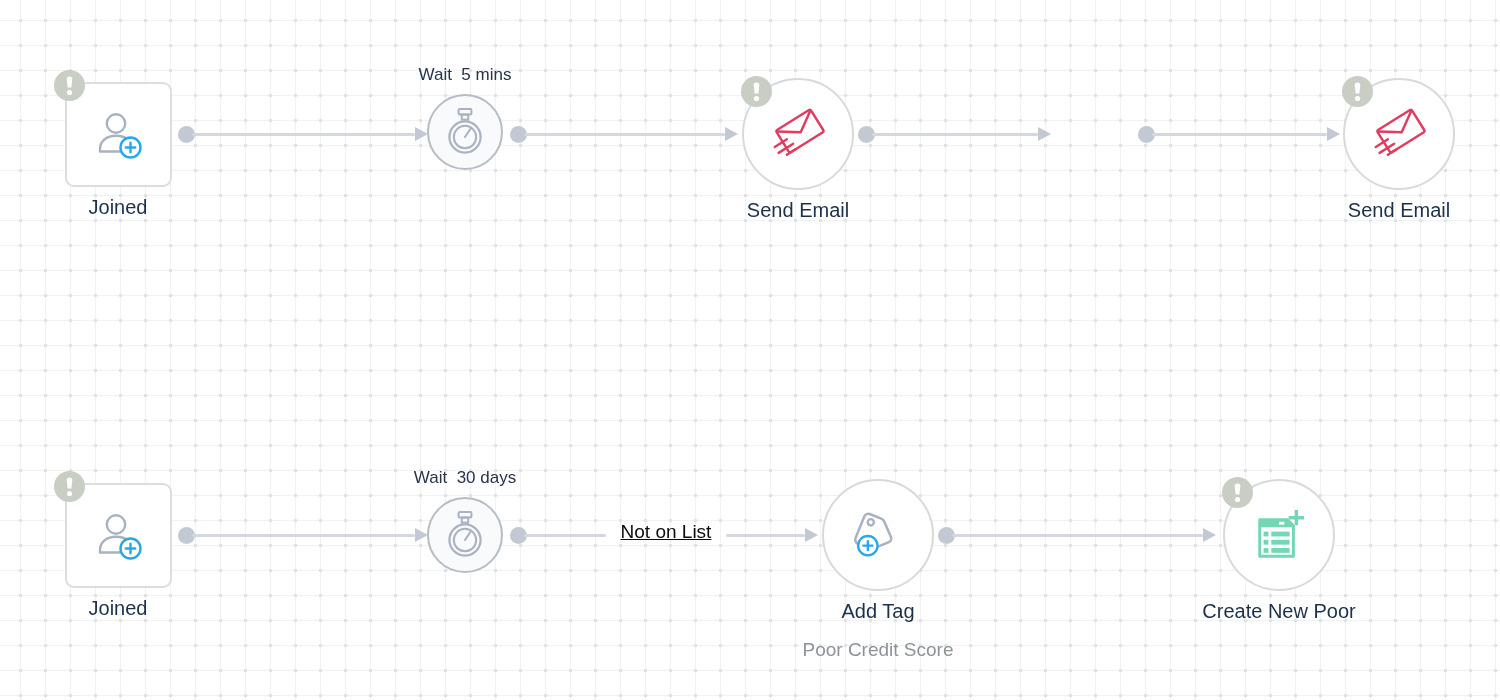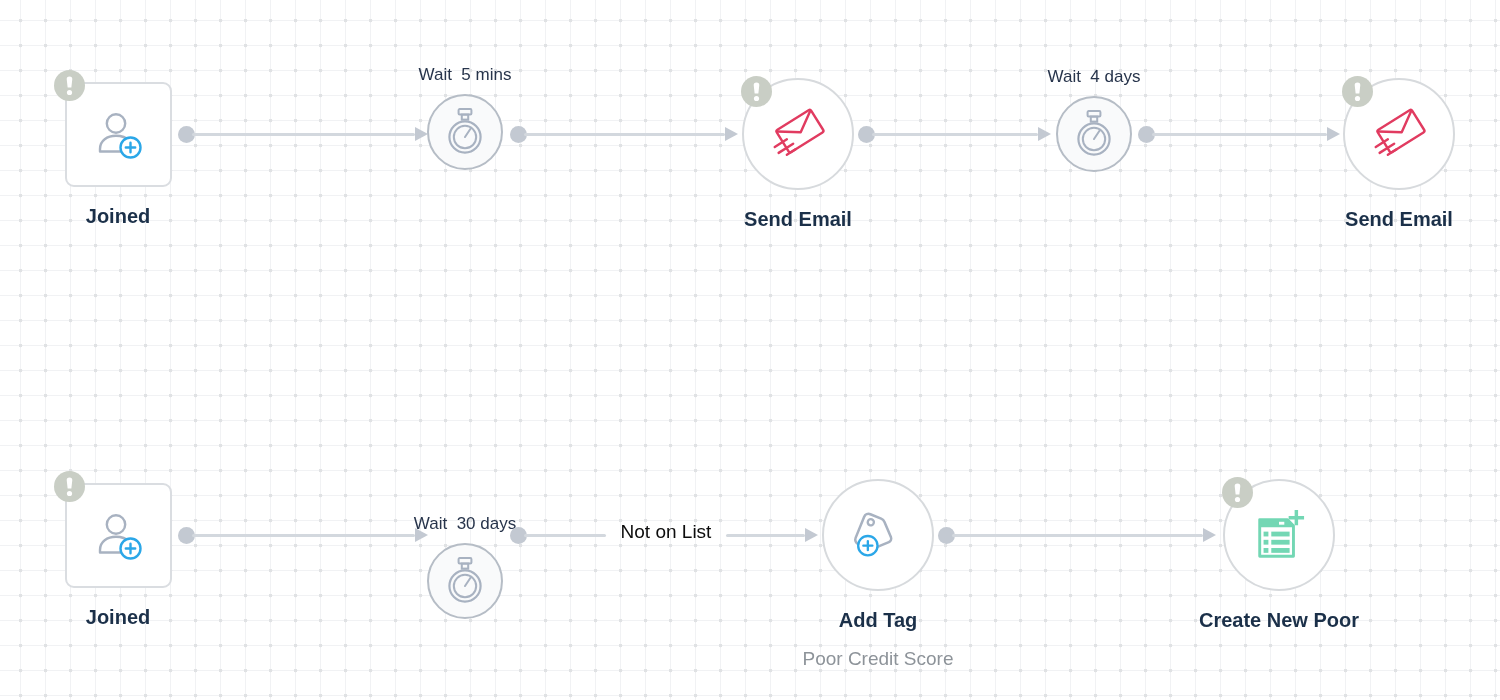--- a/index.html
+++ b/index.html
@@ -13,21 +13,21 @@
       linear-gradient(to bottom, #f1f2f4 1px, rgba(0,0,0,0) 1px);
     background-size:25px 25px;
     background-position:19px 19px,20px 20px,20px 20px;
   }
   .node{position:absolute;width:220px;text-align:center;}
   .shape{position:relative;margin:0 auto;background:#fff;box-sizing:border-box;
          display:flex;align-items:center;justify-content:center;}
   .shape.square{width:107px;height:105px;border:2px solid #dadde1;border-radius:9px;}
   .shape.bigcircle{width:112px;height:112px;border:2px solid #d7dadd;border-radius:50%;}
   .shape.timer{width:76px;height:76px;border:2px solid #b6bdc6;border-radius:50%;background:#f9fafb;}
-  .node-label{margin-top:18px;font-size:20px;font-weight:bold;color:#1b3049;white-space:pre;}
+  .node-label{margin-top:9px;font-size:20px;font-weight:normal;color:#1b3049;white-space:pre;}
   .node-sub{margin-top:16px;font-size:19px;color:#8d9399;}
   .wait-label{height:22px;line-height:22px;margin-bottom:8px;font-size:17px;color:#27344b;white-space:pre;}
   .badge{position:absolute;width:31px;height:31px;}
   .badge.sq{left:-13px;top:-14px;}
   .badge.ci{left:-3px;top:-4px;}
   .dot{position:absolute;width:17px;height:17px;border-radius:50%;background:#c3c9d2;}
   .cline{position:absolute;height:3px;background:#d3d8de;border-radius:2px;}
   .arrow{position:absolute;width:0;height:0;border-top:7px solid transparent;
          border-bottom:7px solid transparent;border-left:13px solid #c3c9d2;}
   .edge-label{position:absolute;font-size:19px;color:#0c0c0c;text-align:center;white-space:pre;}
@@ -100,32 +100,20 @@
     </div>
     <div class="node-label">Send Email</div>
   </div>
 
   <div>
     <div class="dot" style="left:858px;top:126px;"></div>
     <div class="cline" style="left:872px;top:133px;width:166px;"></div>
     <div class="arrow" style="left:1038px;top:127px;"></div>
   </div>
 
-  <div class="node" style="left:984px;top:66px;">
-    <div class="wait-label">Wait  4 days</div>
-    <div class="shape timer">
-      <svg width="44" height="50" viewBox="0 0 48 54">
-        <rect x="17" y="2" width="14" height="6" rx="1.2" fill="none" stroke="#a8b2c1" stroke-width="2.2"></rect>
-        <rect x="20.5" y="8" width="7" height="5.5" fill="none" stroke="#a8b2c1" stroke-width="2.2"></rect>
-        <circle cx="24" cy="32.5" r="17" fill="none" stroke="#a8b2c1" stroke-width="2.4"></circle>
-        <circle cx="24" cy="32.5" r="12.2" fill="none" stroke="#a8b2c1" stroke-width="2.2"></circle>
-        <path d="M24 32.5L30 23.5" stroke="#a8b2c1" stroke-width="2.2" stroke-linecap="round" fill="none"></path>
-      </svg>
-    </div>
-  </div>
 
   <div>
     <div class="dot" style="left:1138px;top:126px;"></div>
     <div class="cline" style="left:1152px;top:133px;width:175px;"></div>
     <div class="arrow" style="left:1327px;top:127px;"></div>
   </div>
 
   <div class="node" style="left:1289px;top:78px;">
     <div class="shape bigcircle">
       <div class="badge ci">
@@ -164,37 +152,37 @@
     </div>
     <div class="node-label">Joined</div>
   </div>
 
   <div>
     <div class="dot" style="left:178px;top:527px;"></div>
     <div class="cline" style="left:192px;top:534px;width:223px;"></div>
     <div class="arrow" style="left:415px;top:528px;"></div>
   </div>
 
-  <div class="node" style="left:355px;top:467px;margin-top:46px;">
+  <div class="node" style="left:355px;top:467px;">
     <div class="wait-label">Wait  30 days</div>
     <div class="shape timer">
       <svg width="44" height="50" viewBox="0 0 48 54">
         <rect x="17" y="2" width="14" height="6" rx="1.2" fill="none" stroke="#a8b2c1" stroke-width="2.2"></rect>
         <rect x="20.5" y="8" width="7" height="5.5" fill="none" stroke="#a8b2c1" stroke-width="2.2"></rect>
         <circle cx="24" cy="32.5" r="17" fill="none" stroke="#a8b2c1" stroke-width="2.4"></circle>
         <circle cx="24" cy="32.5" r="12.2" fill="none" stroke="#a8b2c1" stroke-width="2.2"></circle>
         <path d="M24 32.5L30 23.5" stroke="#a8b2c1" stroke-width="2.2" stroke-linecap="round" fill="none"></path>
       </svg>
     </div>
   </div>
 
   <div>
     <div class="dot" style="left:510px;top:527px;"></div>
     <div class="cline" style="left:524px;top:534px;width:82px;"></div>
-    <div class="edge-label" style="left:606px;top:521px;width:120px;">Not on List</div>
+    <div class="edge-label" style="left:606px;top:521px;width:120px;text-decoration:underline;">Not on List</div>
     <div class="cline" style="left:726px;top:534px;width:79px;"></div>
     <div class="arrow" style="left:805px;top:528px;"></div>
   </div>
 
   <div class="node" style="left:768px;top:479px;">
     <div class="shape bigcircle">
       <svg width="58" height="58" viewBox="0 0 60 60">
         <g transform="rotate(22 28 26)">
           <path d="M11 17a5 5 0 0 1 5-5h12c1.7 0 3.3.7 4.5 1.9l12 12a4 4 0 0 1 0 5.6l-12 12c-1.2 1.2-2.8 1.9-4.5 1.9H16a5 5 0 0 1-5-5z" fill="none" stroke="#a8b2c1" stroke-width="2.6" stroke-linejoin="round"></path>
           <circle cx="19.5" cy="19.5" r="3.2" fill="none" stroke="#a8b2c1" stroke-width="2.4"></circle>

